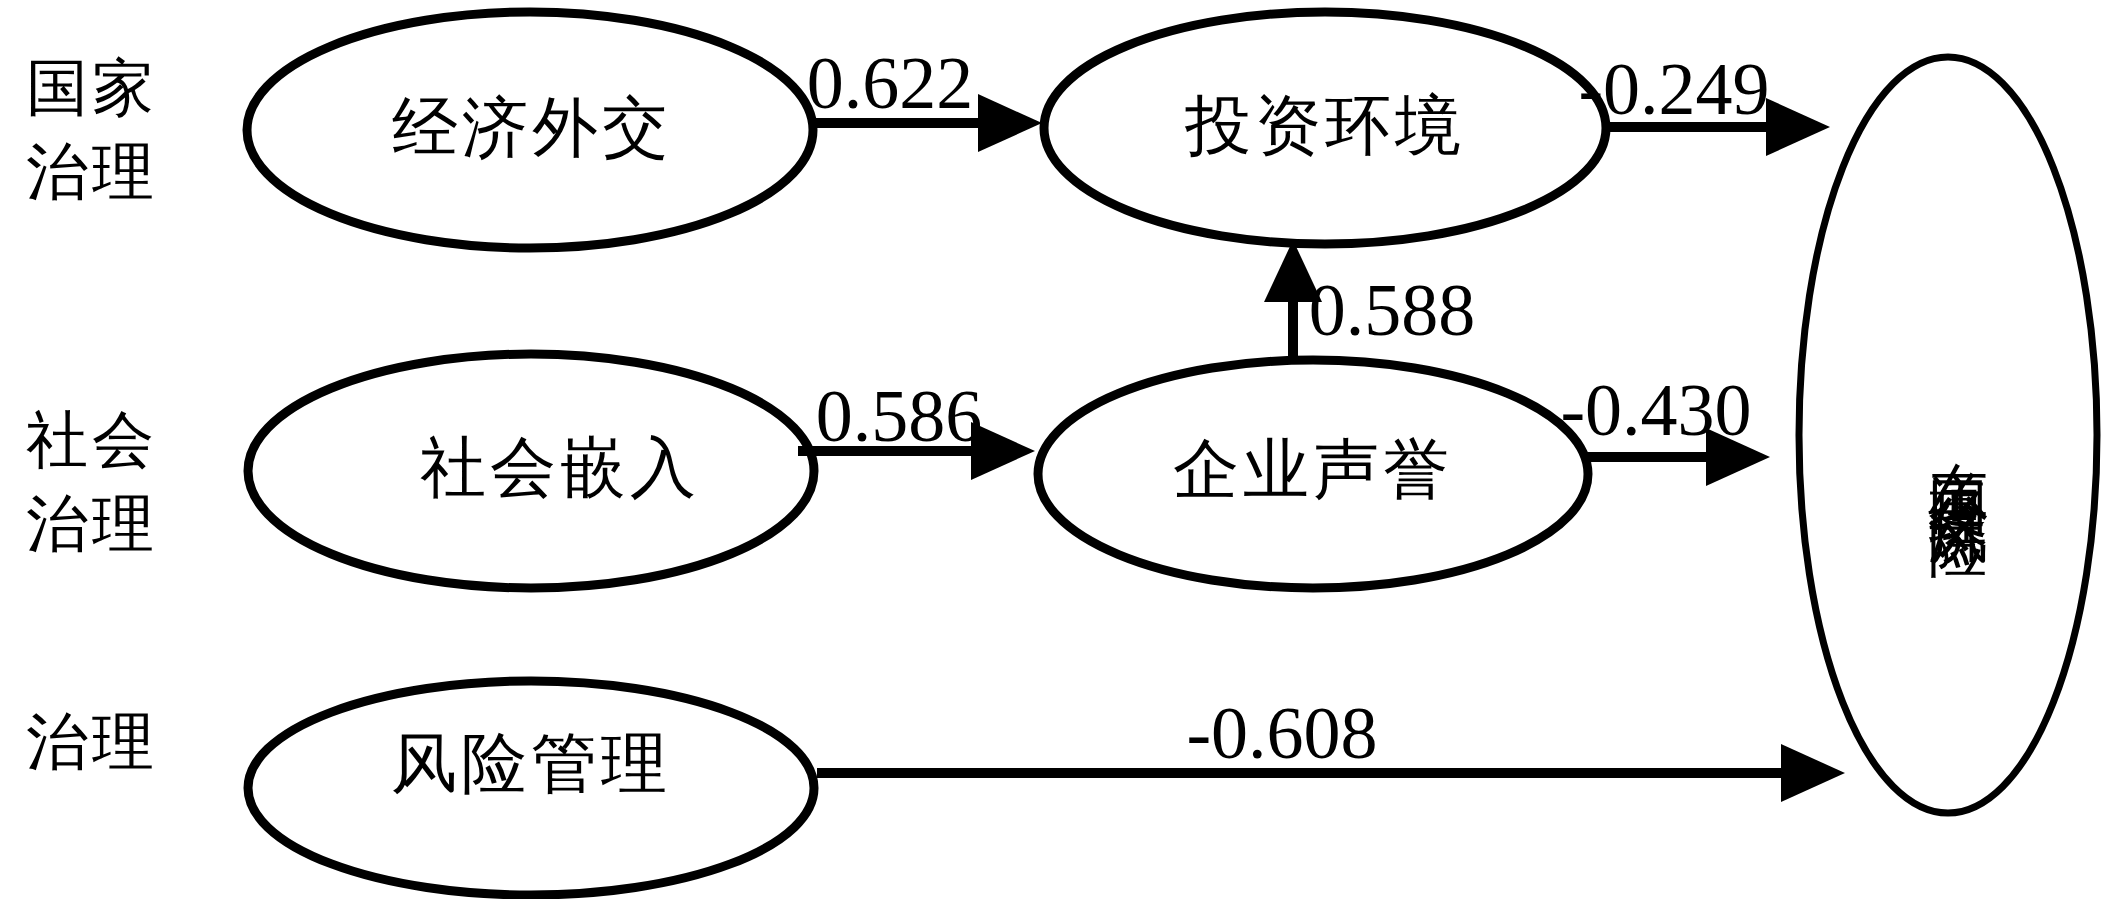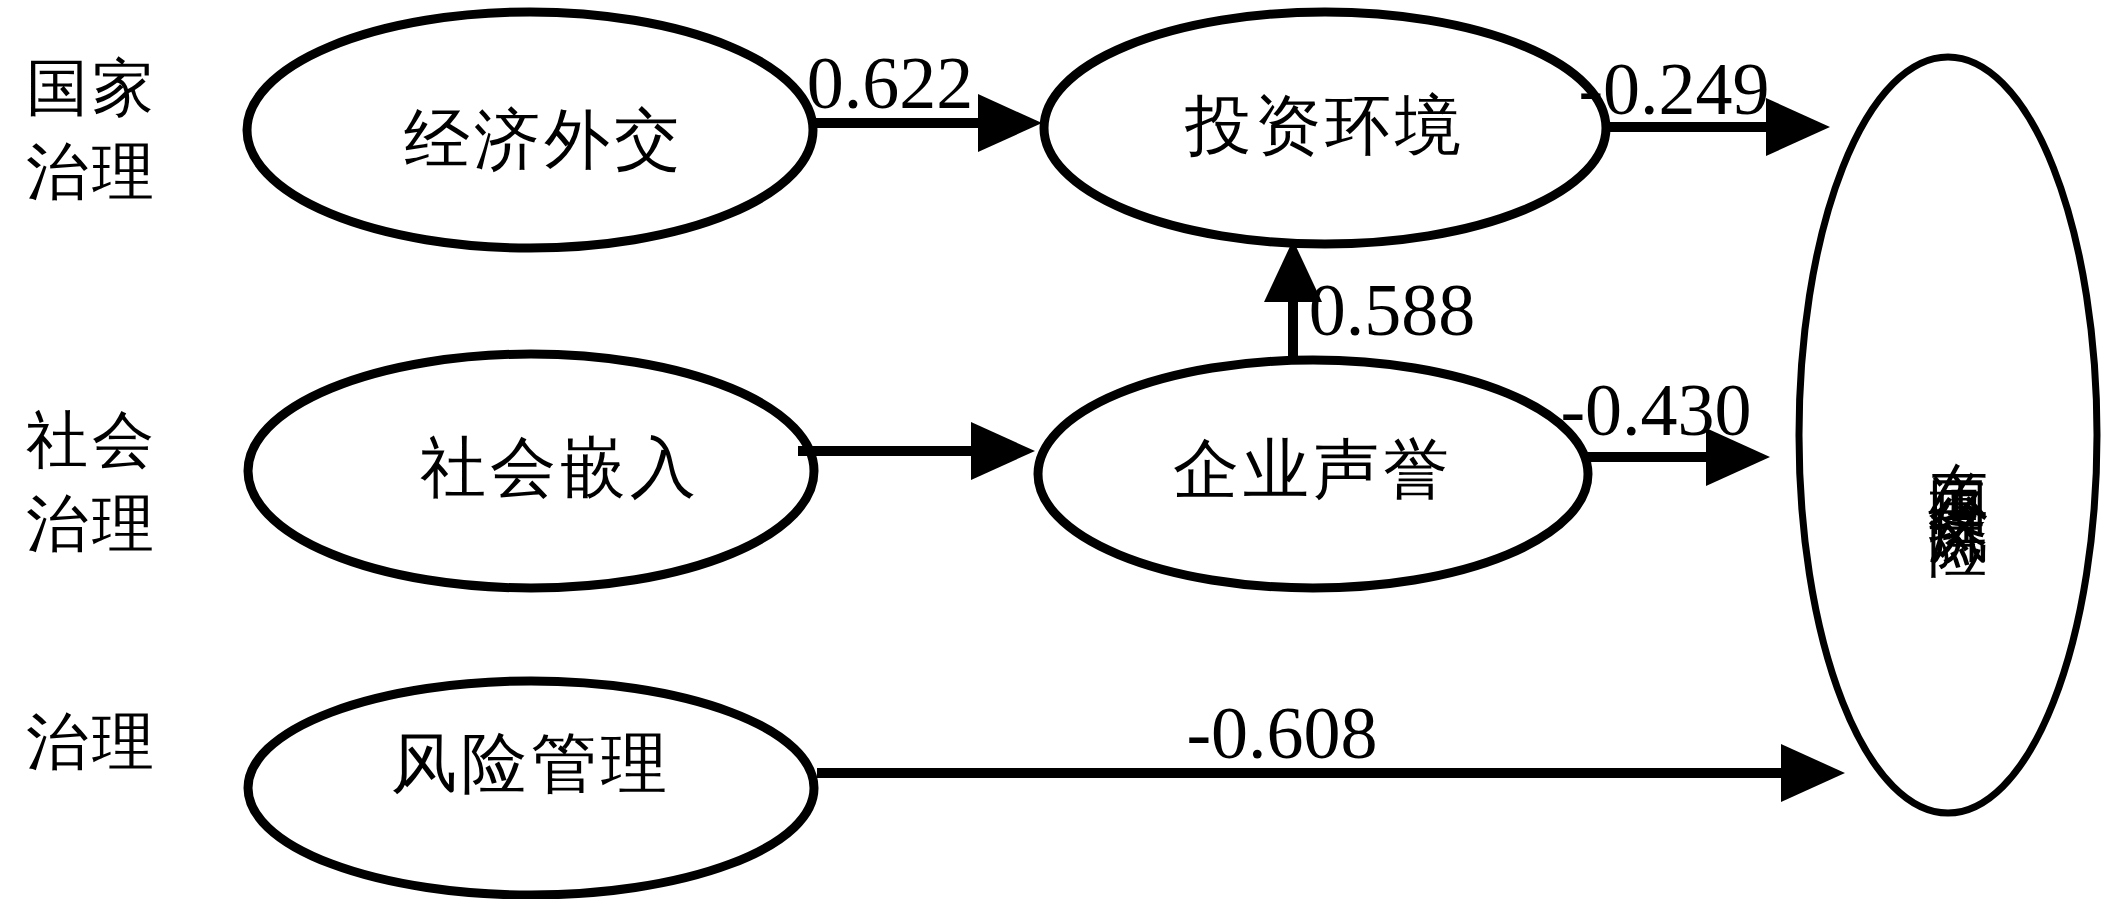--- a/index.html
+++ b/index.html
@@ -80,26 +80,27 @@
     <span>治理</span>
   </div>
   <div class="group-label" style="left:26px; top:398px;">
     <span>社会</span>
     <span>治理</span>
   </div>
   <div class="group-label" style="left:26px; top:700px;">
     <span>治理</span>
   </div>
 
-  <div class="lbl node-label" style="left:532px; top:140px;margin-left:12px;">经济外交</div>
+  <div class="lbl node-label" style="left:532px; top:128px;">经济外交</div>
   <div class="lbl node-label" style="left:1325px; top:126px;">投资环境</div>
   <div class="lbl node-label" style="left:560px; top:468px;">社会嵌入</div>
   <div class="lbl node-label" style="left:1313px; top:470px;">企业声誉</div>
   <div class="lbl node-label" style="left:531px; top:764px;">风险管理</div>
   <div class="vertical-label" style="left:1958px; top:448px;">东道国经济风险</div>
 
   <div class="lbl coef" style="left:890px;  top:83px;">0.622</div>
   <div class="lbl coef" style="left:1674px; top:89px;">-0.249</div>
   <div class="lbl coef" style="left:1392px; top:310px;">0.588</div>
+  <div class="lbl coef" style="left:899px;  top:416px;">0.586</div>
   <div class="lbl coef" style="left:1656px; top:410px;">-0.430</div>
   <div class="lbl coef" style="left:1282px; top:733px;">-0.608</div>
 
 </div>
 
 </body></html>

